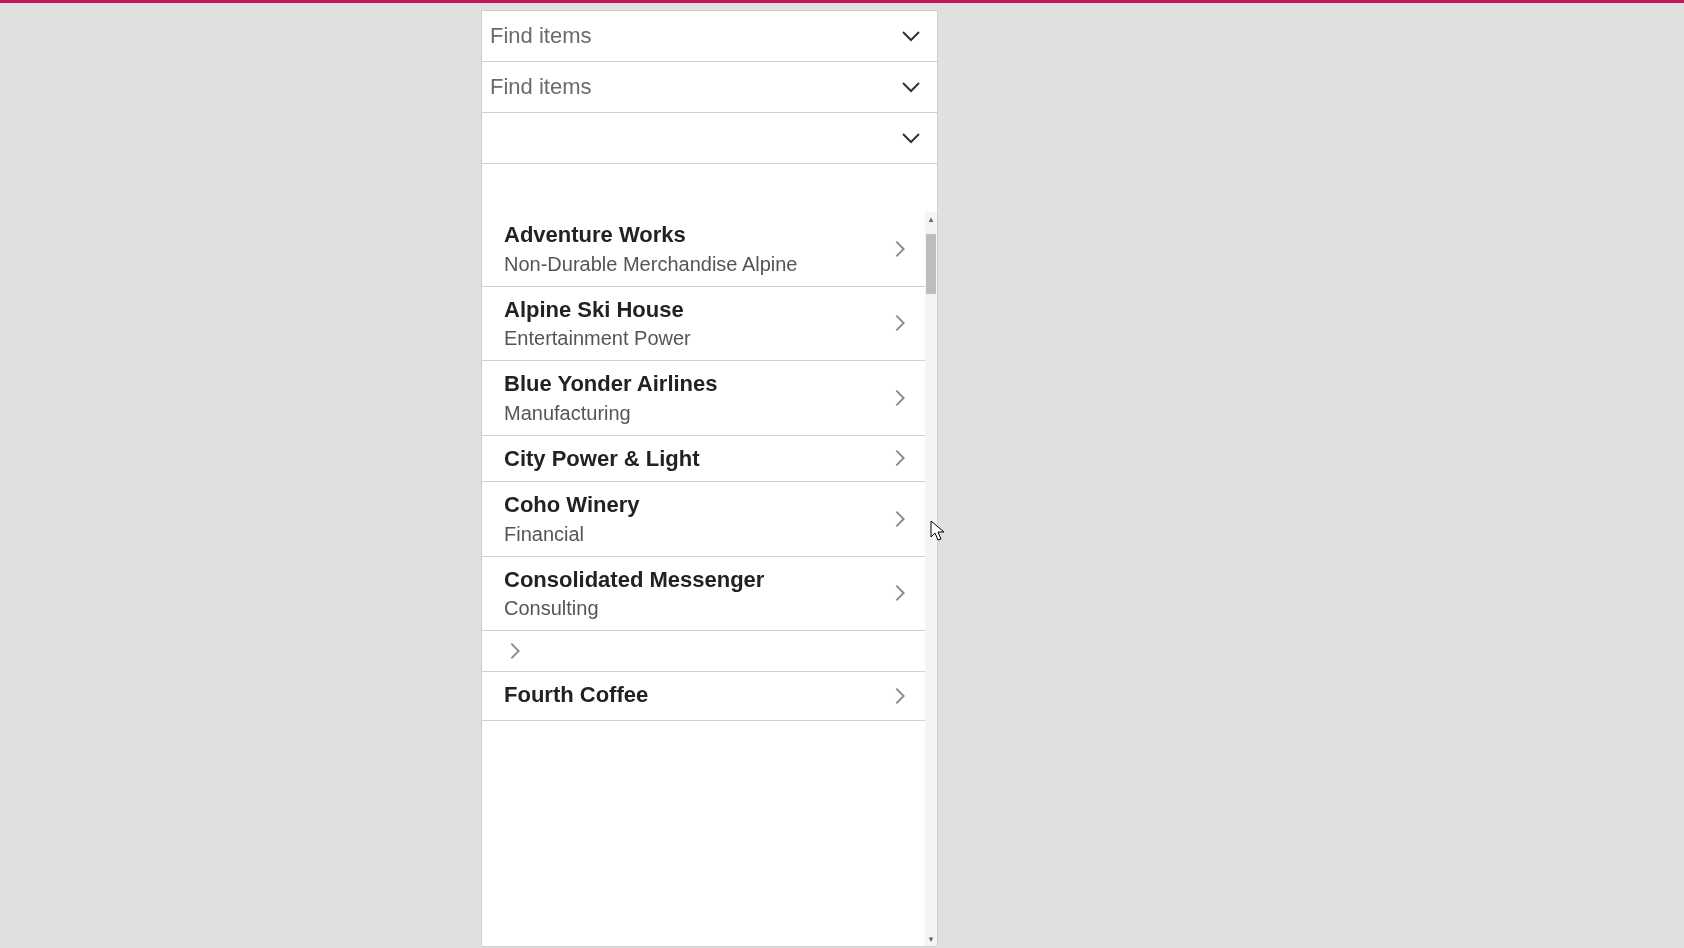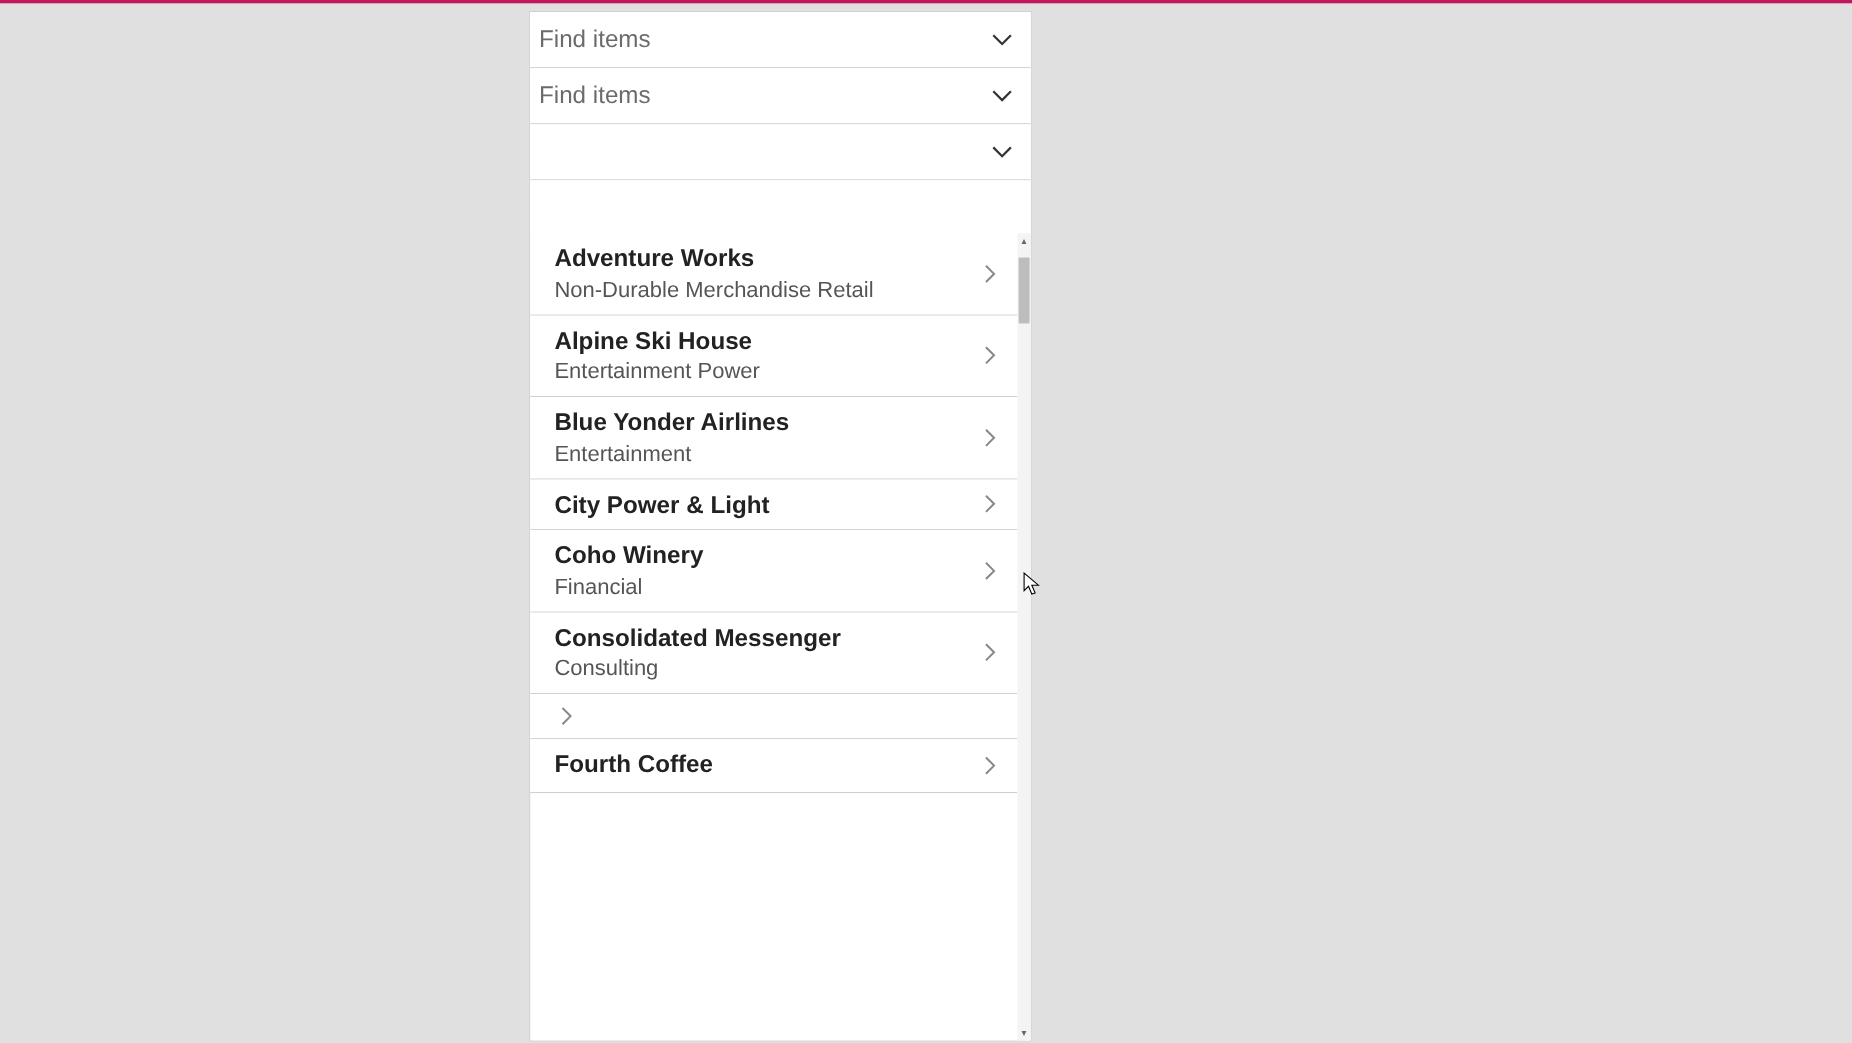--- a/index.html
+++ b/index.html
@@ -166,41 +166,41 @@
 
   <div class="gap"></div>
 
   <div class="list-wrap">
     <div class="list">
 
 
       <div class="list-item">
         <div class="txt">
           <div class="item-title">Adventure Works</div>
-          <div class="item-sub">Non-Durable Merchandise Retail</div>
+          <div class="item-sub">Non-Durable Merchandise Alpine</div>
         </div>
         <svg class="chev-right" viewBox="0 0 24 24" fill="none" stroke="currentColor" stroke-width="2">
             <polyline points="8 4 16 12 8 20"></polyline>
           </svg>
       </div>
 
       <div class="list-item">
         <div class="txt">
           <div class="item-title">Alpine Ski House</div>
           <div class="item-sub">Entertainment Power</div>
         </div>
         <svg class="chev-right" viewBox="0 0 24 24" fill="none" stroke="currentColor" stroke-width="2">
             <polyline points="8 4 16 12 8 20"></polyline>
           </svg>
       </div>
 
       <div class="list-item">
         <div class="txt">
           <div class="item-title">Blue Yonder Airlines</div>
-          <div class="item-sub">Entertainment</div>
+          <div class="item-sub">Manufacturing</div>
         </div>
         <svg class="chev-right" viewBox="0 0 24 24" fill="none" stroke="currentColor" stroke-width="2">
             <polyline points="8 4 16 12 8 20"></polyline>
           </svg>
       </div>
 
       <div class="list-item">
         <div class="txt">
           <div class="item-title">City Power &amp; Light</div>
         </div>

